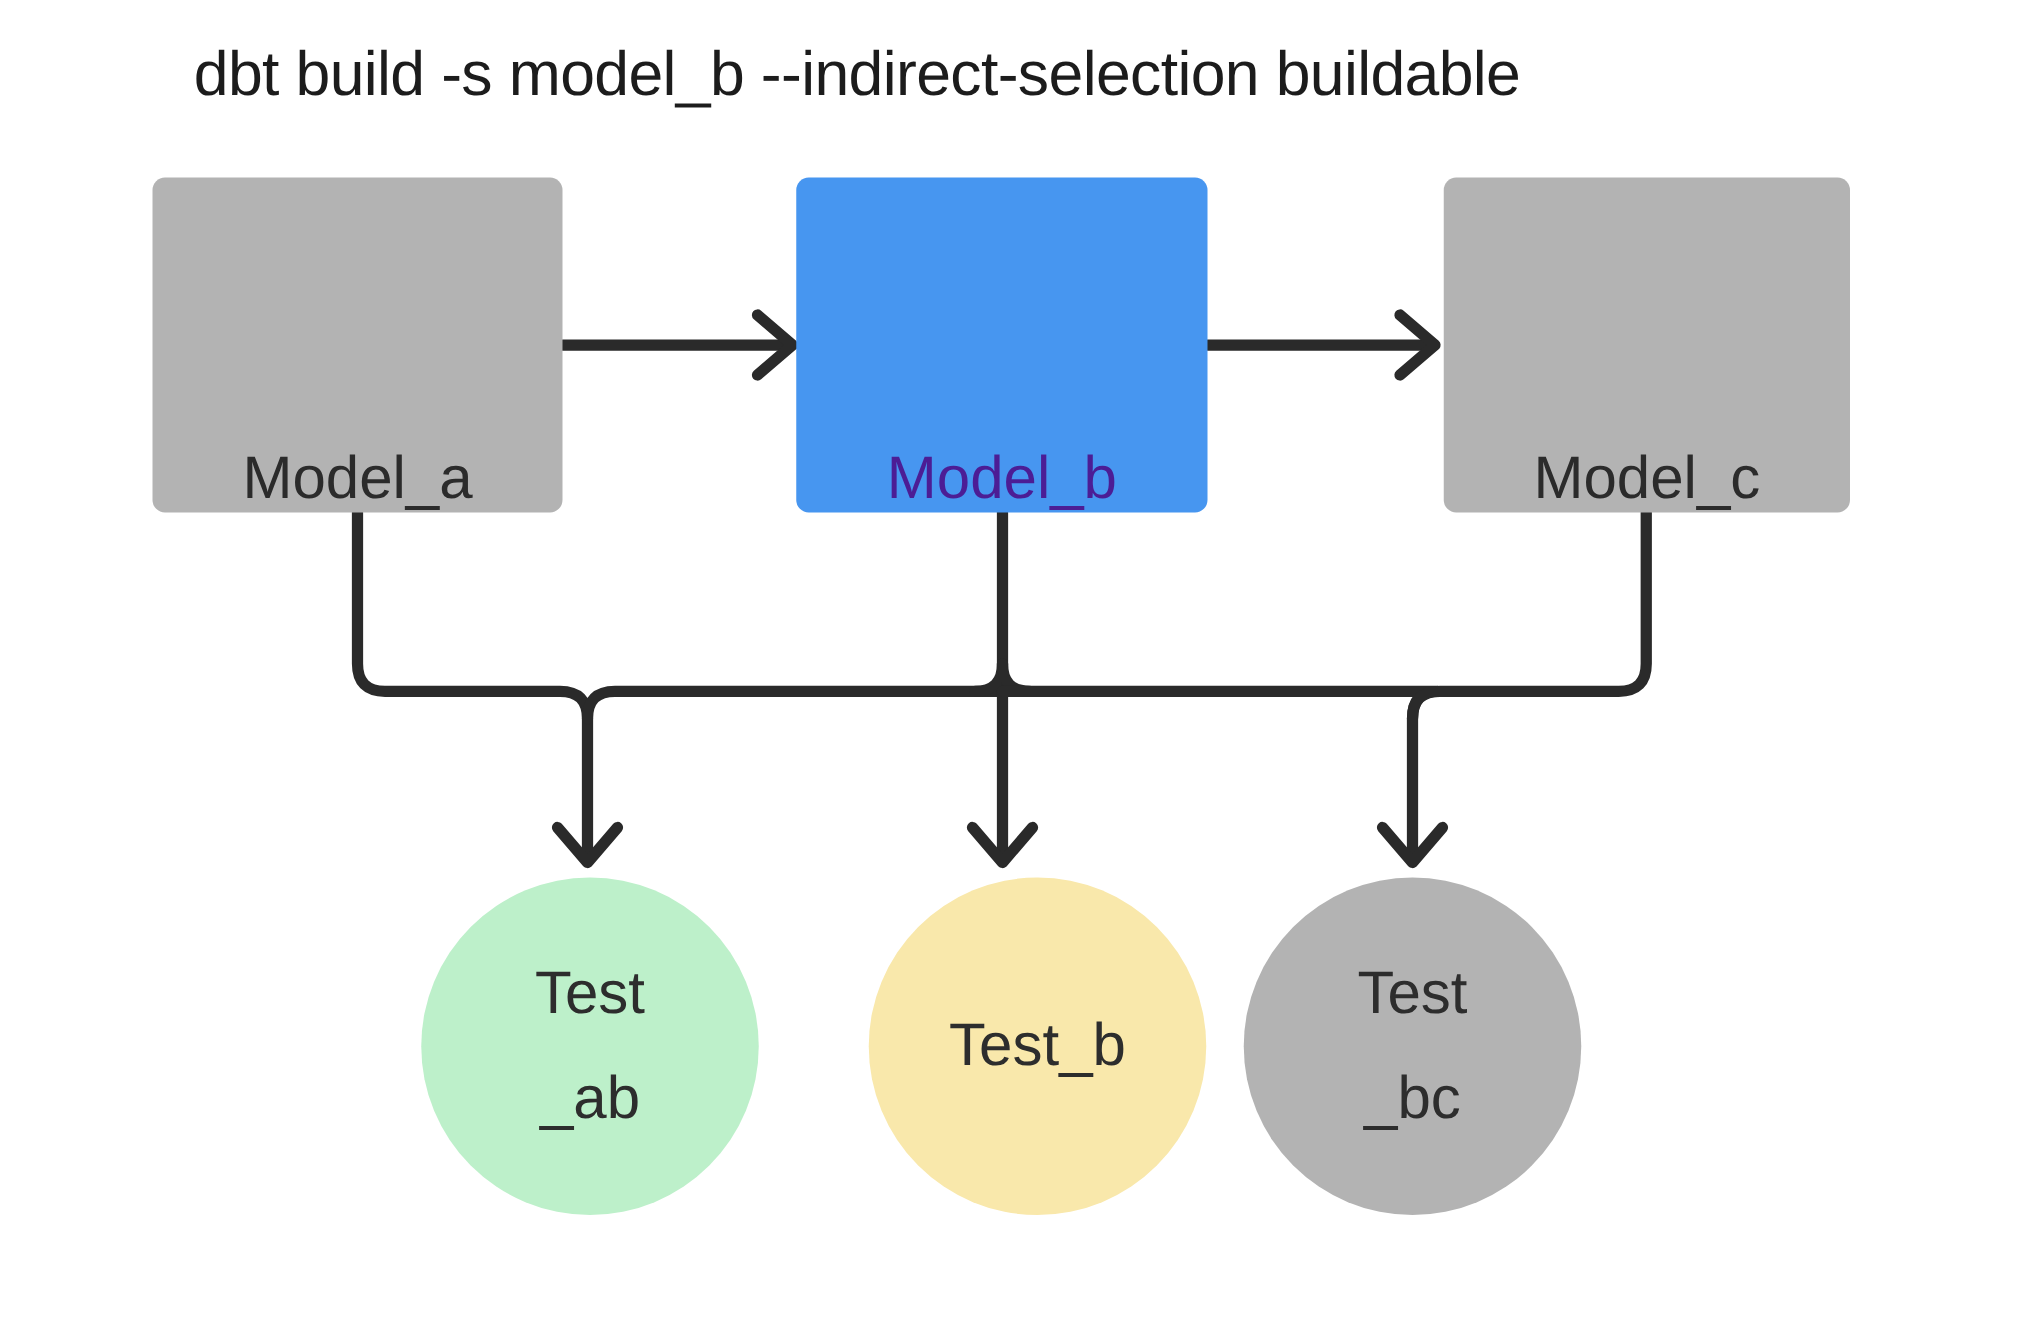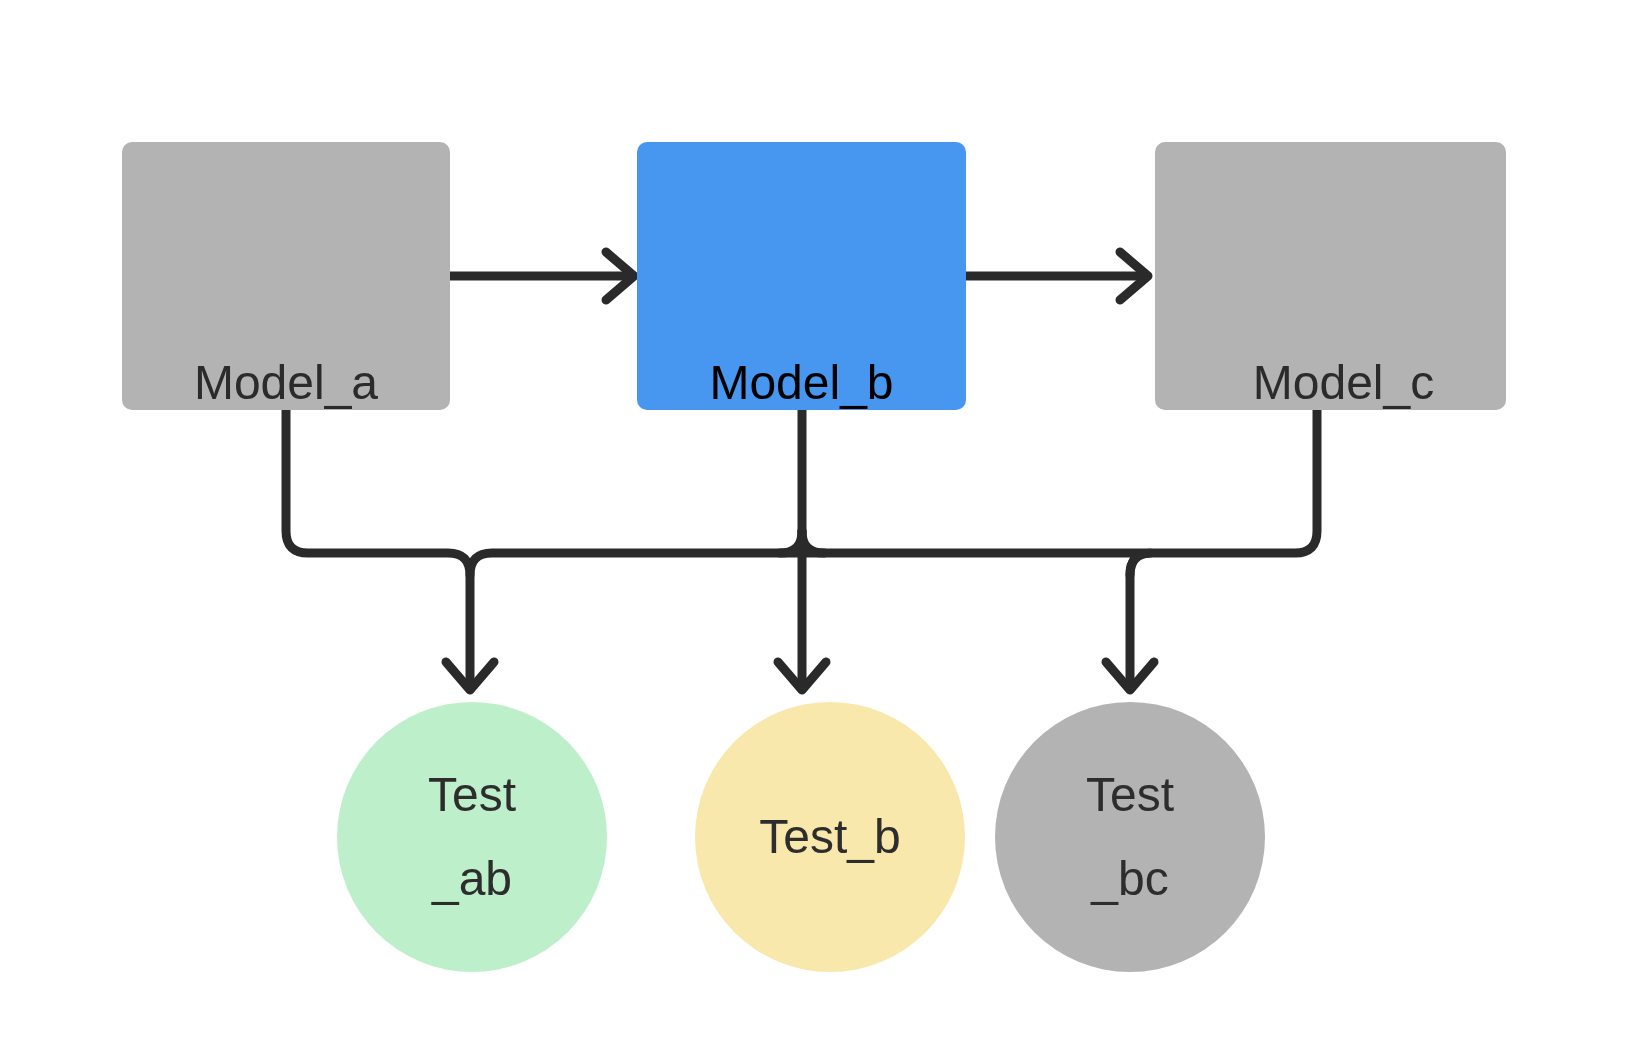--- a/index.html
+++ b/index.html
@@ -43,22 +43,22 @@
     height: 268px;
     border-radius: 10px;
     display: flex;
     align-items: flex-end;
     justify-content: center;
     font-size: 48px;
     font-weight: 400;
     color: #2b2b2b;
   }
   .model-a { left: 122px;  width: 328px; background: #b3b3b3; }
-  .model-b { left: 637px;  width: 329px; background: #4796f0; color: #000000; }
-  .model-c { left: 1155px; width: 325px; background: #b3b3b3; padding-left: 26px; }
+  .model-b { left: 637px;  width: 329px; background: #4796f0; color: #4c1d95; }
+  .model-c { left: 1155px; width: 325px; background: #b3b3b3; }
   .test-circle {
     position: absolute;
     top: 702px;
     width: 270px;
     height: 270px;
     border-radius: 50%;
     display: flex;
     flex-direction: column;
     align-items: center;
     justify-content: center;
@@ -70,20 +70,21 @@
   .test-ab { left: 337px; background: #bdf0ca; }
   .test-b  { left: 695px; background: #f9e8ab; }
   .test-bc { left: 995px; background: #b3b3b3; }
   .test-line { white-space: nowrap; }
 </style>
 </head>
 <body>
 
 <div class="canvas">
 
+  <div class="title">dbt build -s model_b --indirect-selection buildable</div>
 
   <svg class="edges-svg" width="1630" height="1060" viewBox="0 0 1630 1060">
 
     <path d="M450 276 L626 276"></path>
     <path d="M606 252 L634 276 L606 300"></path>
 
     <path d="M966 276 L1140 276"></path>
     <path d="M1120 252 L1148 276 L1120 300"></path>
 
     <path d="M286 410 L286 531 Q286 553 308 553 L448 553 Q470 553 470 575 L470 683"></path>

